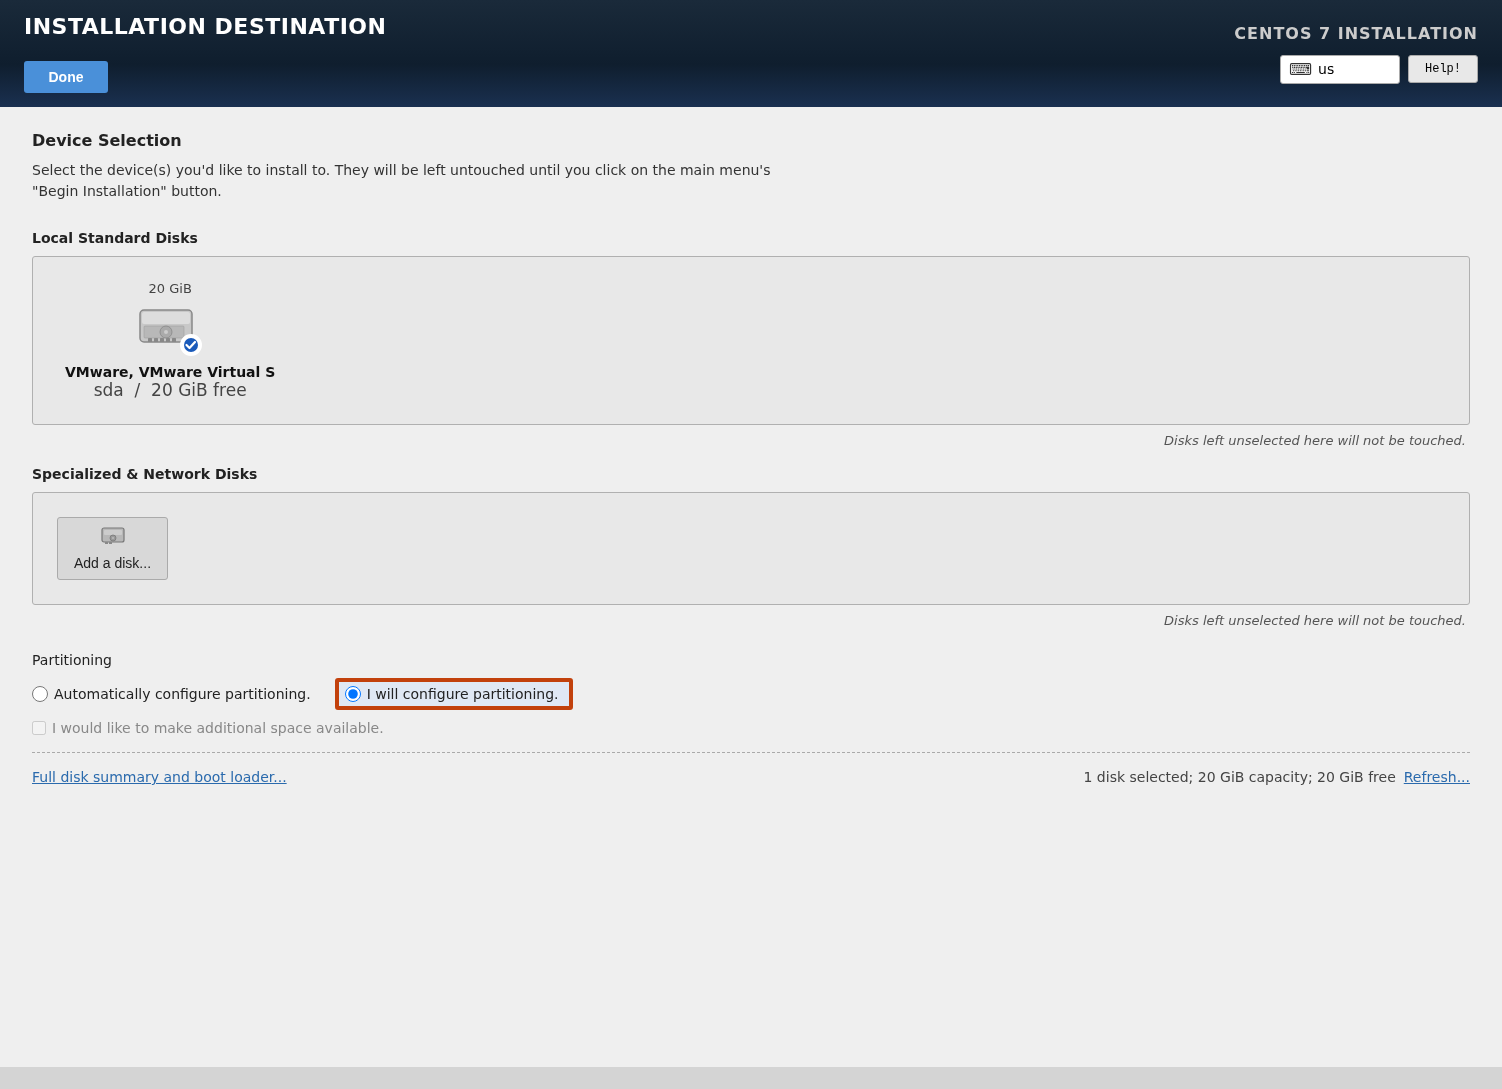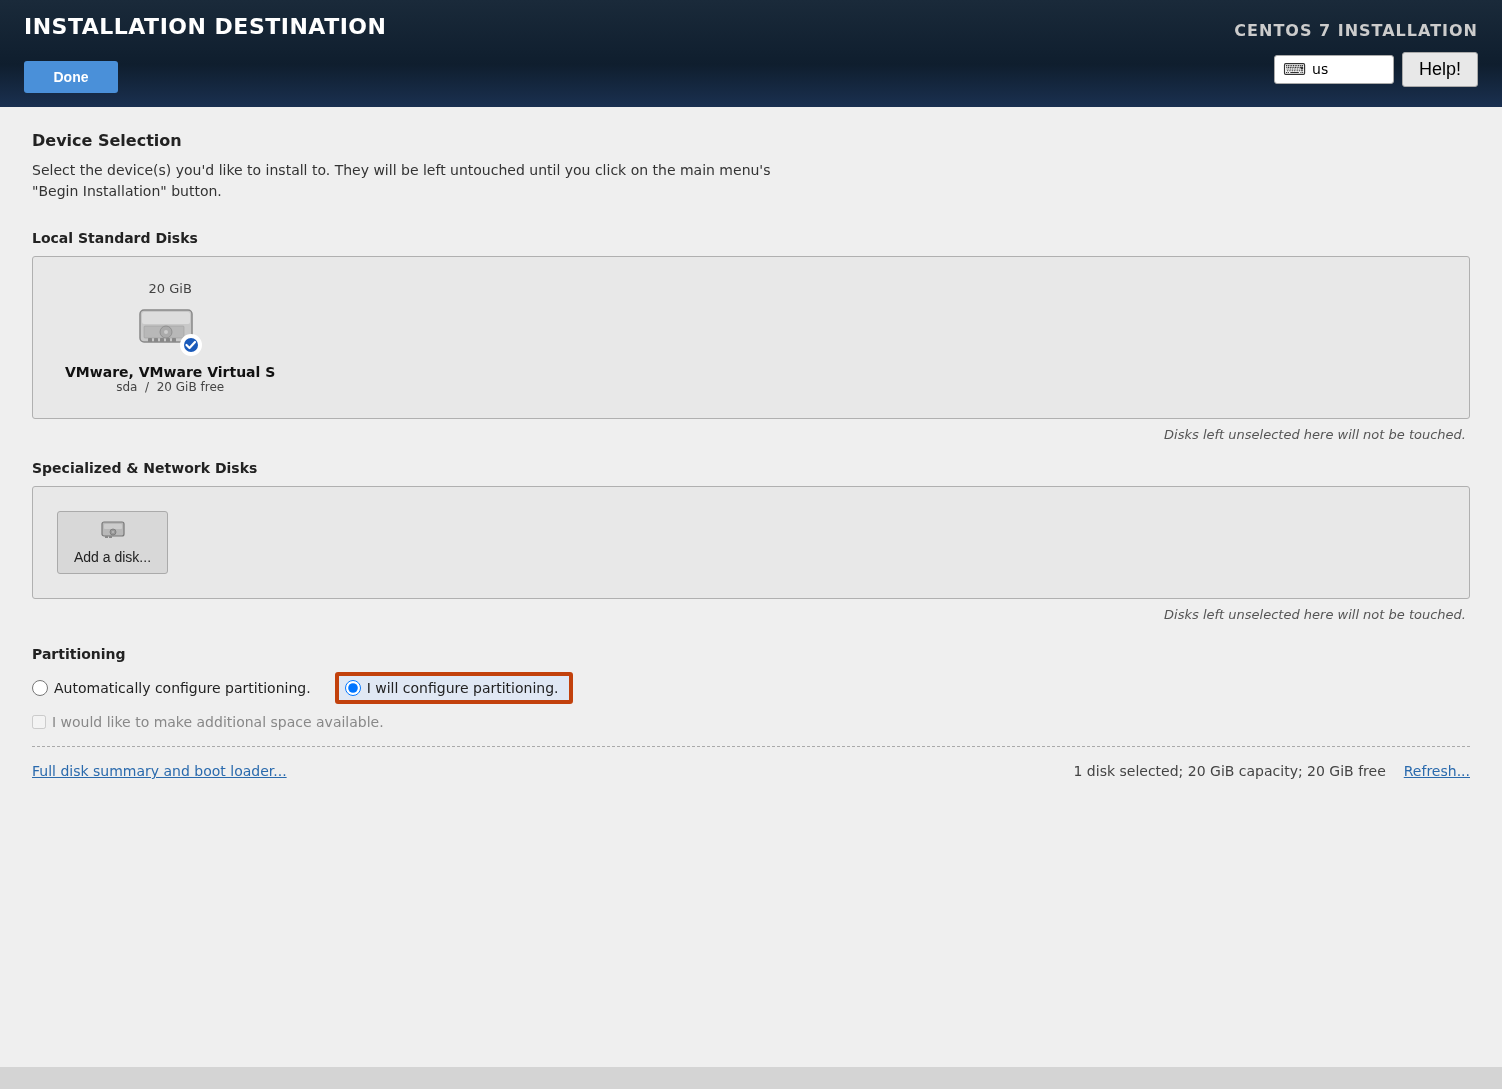--- a/index.html
+++ b/index.html
@@ -33,21 +33,21 @@
     }
     .done-button {
       background: #4a90d9;
       color: #fff;
       border: none;
       border-radius: 3px;
       padding: 8px 20px;
       font-size: 14px;
       font-weight: bold;
       cursor: pointer;
-      width: 94px;
+      width: 84px;
     }
 
     .header-right {
       display: flex;
       align-items: center;
       gap: 12px;
       flex-direction: column;
       align-items: flex-end;
     }
     .header-app-title {
@@ -74,22 +74,23 @@
     }
     .keyboard-icon {
       font-size: 16px;
       color: #333;
     }
     .help-button {
       background: #e8e8e8;
       border: 1px solid #aaa;
       border-radius: 3px;
       padding: 6px 16px;
-      font-size: 18px;
-      cursor: pointer;
+      font-size: 12px;
+      cursor: pointer;
+      font-family: Liberation Mono, monospace;
     }
 
     
     .main-content {
       background: #efefef;
       padding: 24px 32px 20px 32px;
       min-height: 960px;
     }
 
     
@@ -159,21 +160,21 @@
       font-size: 16px;
       border: 2px solid #fff;
     }
     .disk-name {
       font-weight: bold;
       font-size: 14px;
       color: #111;
       text-align: center;
     }
     .disk-info {
-      font-size: 12px;
+      font-size: 17px;
       color: #444;
       text-align: center;
     }
 
     .hint-text {
       text-align: right;
       font-style: italic;
       color: #555;
       font-size: 13px;
       margin-bottom: 18px;
@@ -212,21 +213,21 @@
       margin-top: 24px;
     }
 
     .partitioning-section {
       margin-top: 8px;
       margin-bottom: 12px;
     }
 
     .partitioning-label {
       font-size: 14px;
-      font-weight: bold;
+      font-weight: normal;
       color: #222;
       margin-bottom: 10px;
     }
 
     .radio-group {
       display: flex;
       align-items: center;
       gap: 24px;
       margin-bottom: 10px;
     }
@@ -279,21 +280,21 @@
     .bottom-link {
       color: #2a6aad;
       text-decoration: underline;
       cursor: pointer;
       font-size: 14px;
     }
 
     .bottom-right {
       display: flex;
       align-items: center;
-      gap: 18px;
+      gap: 8px;
       font-size: 14px;
       color: #444;
     }
 
     .refresh-link {
       color: #2a6aad;
       text-decoration: underline;
       cursor: pointer;
     }
 

